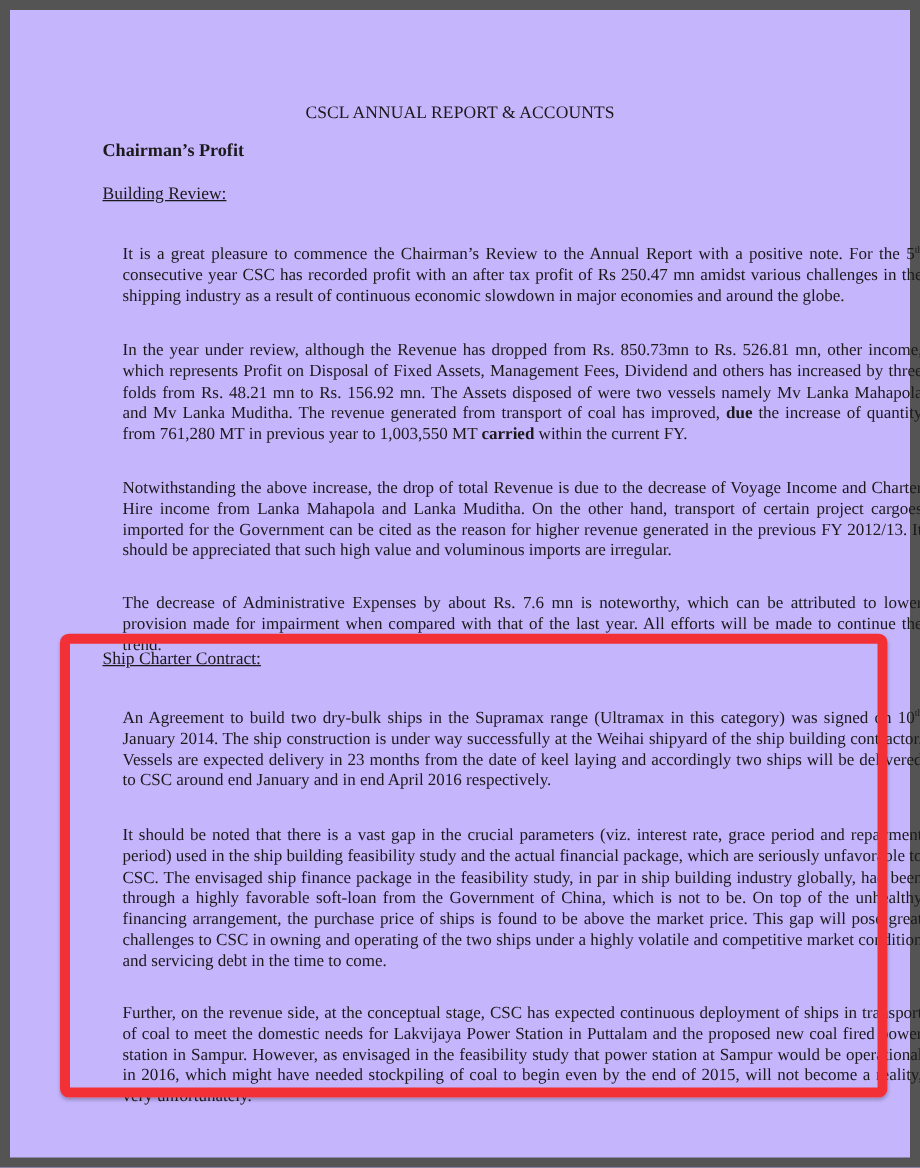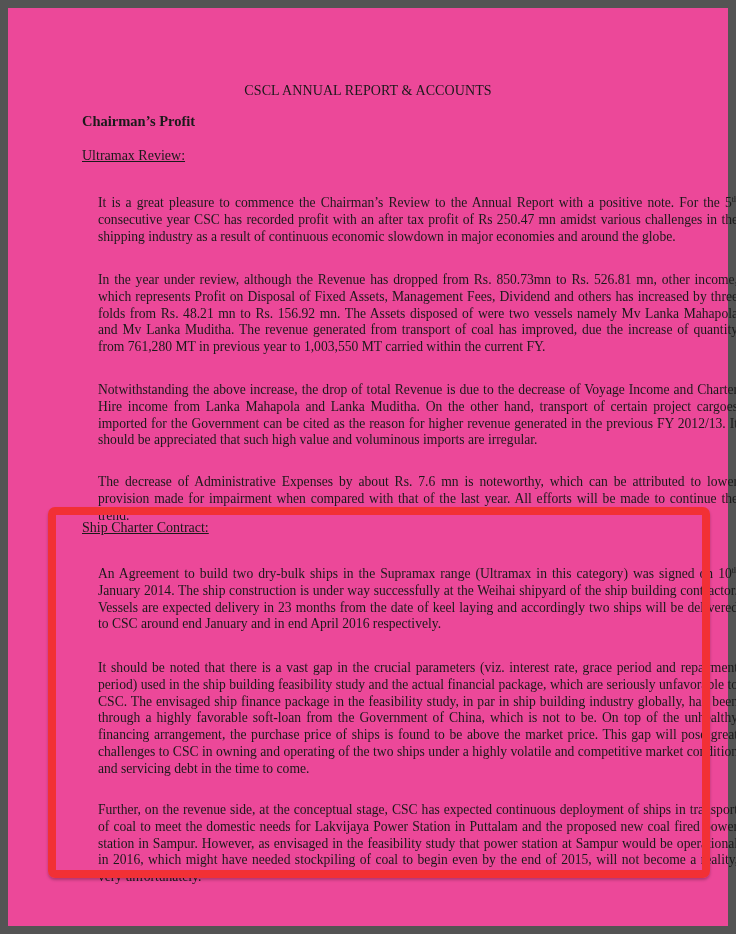--- a/index.html
+++ b/index.html
@@ -8,21 +8,21 @@
     background: #545454;
     position: relative;
     overflow: hidden;
     font-family: "Liberation Serif", serif;
     color: #1a1a1a;
   }
   .page {
     position: absolute;
     left: 8px; top: 8px;
     width: 720px; height: 918px;
-    background: #ec4899;
+    background: #c4b5fd;
   }
   .doc-title {
     position: absolute;
     left: 0; top: 74px; width: 720px;
     text-align: center;
     font-size: 14px; line-height: 17px;
     letter-spacing: 0.1px;
   }
   .section-heading {
     position: absolute;
@@ -37,21 +37,21 @@
   }
   .para {
     position: absolute;
     left: 74px; width: 640px;
     font-size: 13.6px; line-height: 16.8px;
     text-align: justify;
     text-align-last: left;
     margin: 16px;
   }
   sup { font-size: 8px; line-height: 0; vertical-align: 5px; }
-  b { font-weight: normal; }
+  b { font-weight: bold; }
   .highlight-box {
     position: absolute;
     left: 40px; top: 499px;
     width: 646px; height: 355px;
     border: 8px solid #f23035;
     border-radius: 7px;
     box-shadow: 0 2px 3px rgba(0,0,0,0.25);
     pointer-events: none;
   }
 </style>
@@ -59,21 +59,21 @@
 <body>
 
 <div class="page">
 
   <div class="doc-title">
     <div>CSCL ANNUAL REPORT &amp; ACCOUNTS</div>
   </div>
 
   <div class="section-heading">Chairman’s Profit</div>
 
-  <div class="sub-heading" style="top:140px;">Ultramax Review:</div>
+  <div class="sub-heading" style="top:140px;">Building Review:</div>
 
   <p class="para" style="top:171px;"><span>It is a great pleasure to commence the Chairman’s Review to the Annual Report with a positive note. For the 5</span><sup>th</sup><span> consecutive year CSC has recorded profit with an after tax profit of Rs 250.47 mn amidst various challenges in the shipping industry as a result of continuous economic slowdown in major economies and around the globe.</span></p>
 
   <p class="para" style="top:248px;"><span>In the year under review, although the Revenue has dropped from Rs. 850.73mn to Rs. 526.81 mn, other income, which represents Profit on Disposal of Fixed Assets, Management Fees, Dividend and others has increased by three folds from Rs. 48.21 mn to Rs. 156.92 mn. The Assets disposed of were two vessels namely Mv Lanka Mahapola and Mv Lanka Muditha. The revenue generated  from transport of coal has improved, </span><b>due</b><span>  the  increase of  quantity  from 761,280 MT in previous year to 1,003,550  MT </span><b>carried</b><span> within the current FY.</span></p>
 
   <p class="para" style="top:358px;">Notwithstanding the above increase, the drop of total Revenue is due to the decrease of Voyage Income and Charter Hire income from Lanka Mahapola and Lanka Muditha. On the other hand, transport of certain project cargoes imported for the Government can be cited as the reason for higher revenue generated in the previous FY 2012/13. It should be appreciated that such high value and voluminous imports are irregular.</p>
 
   <p class="para" style="top:450px;font-family:Liberation Serif, serif;">The decrease of Administrative Expenses by about Rs. 7.6 mn is noteworthy, which can be attributed to lower provision made for impairment when compared with that of the last year. All efforts will be made to continue the trend.</p>
 
   <div class="sub-heading" style="top:512px;">Ship Charter Contract:</div>

